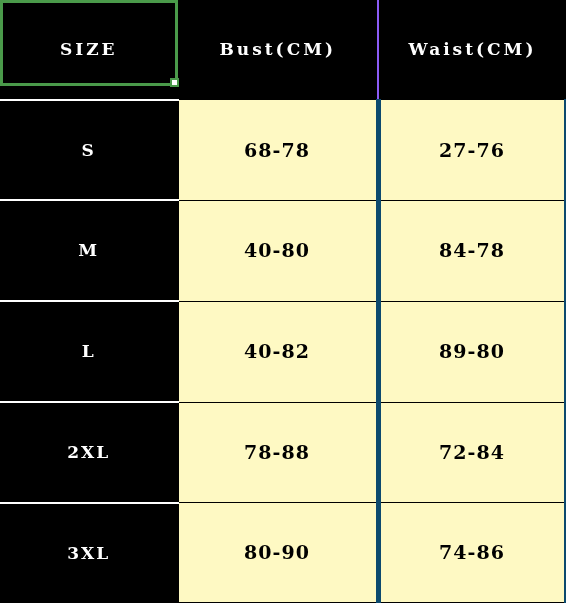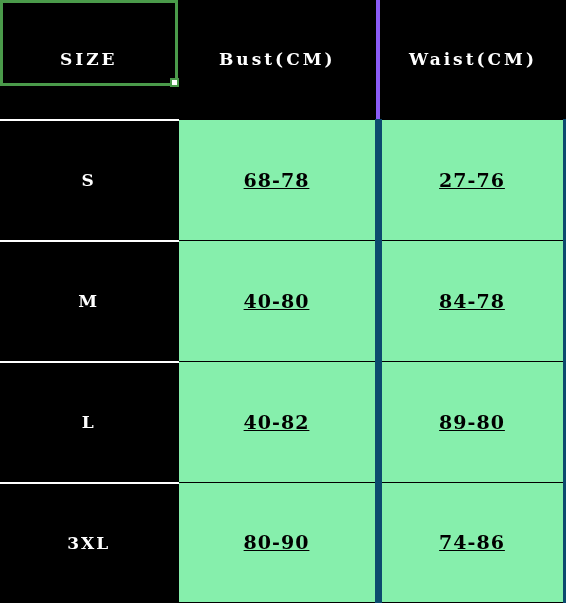--- a/index.html
+++ b/index.html
@@ -51,44 +51,43 @@
     background: #000000;
     color: #ffffff;
     height: 86px;
     font-size: 17px;
     letter-spacing: 3px;
   }
   tr.header-row td.cell-size {
     border-right: 1px solid #000000;
   }
   tr.header-row td.cell-bust {
-    border-right: 4px solid #8b5cf6;
+    border-right: 2px solid #8b5cf6;
     text-align: center;
   }
 
   
   tr.data-row td {
     height: 86px;
   }
   tr.data-row td.cell-size {
     background: #000000;
     color: #ffffff;
     border-top: 2px solid #ffffff;
     border-right: 1px solid #000000;
     font-size: 17px;
     letter-spacing: 2px;
   }
   tr.data-row td.cell-measure {
-    background: #86efac;
+    background: #fef9c3;
     color: #000000;
     border-top: 1px solid #000000;
-    border-right: 7px solid #0c4a6e;
+    border-right: 5px solid #0c4a6e;
     font-size: 19px;
     letter-spacing: 1px;
-    text-decoration: underline;
   }
   tr.data-row td.cell-bust {
     border-left: 1px solid #000000;
   }
   tr.data-row:last-child td.cell-measure {
     border-bottom: 1px solid #000000;
   }
 
   
   tr.data-row.first-data td.cell-measure {
@@ -150,20 +149,25 @@
         <td class="cell-measure cell-waist">84-78</td>
       </tr>
 
       <tr class="data-row">
         <td class="cell-size">L</td>
         <td class="cell-measure cell-bust">40-82</td>
         <td class="cell-measure cell-waist">89-80</td>
       </tr>
 
 
+      <tr class="data-row">
+        <td class="cell-size">2XL</td>
+        <td class="cell-measure cell-bust">78-88</td>
+        <td class="cell-measure cell-waist">72-84</td>
+      </tr>
 
       <tr class="data-row">
         <td class="cell-size">3XL</td>
         <td class="cell-measure cell-bust">80-90</td>
         <td class="cell-measure cell-waist">74-86</td>
       </tr>
 
     </tbody>
   </table>
 

